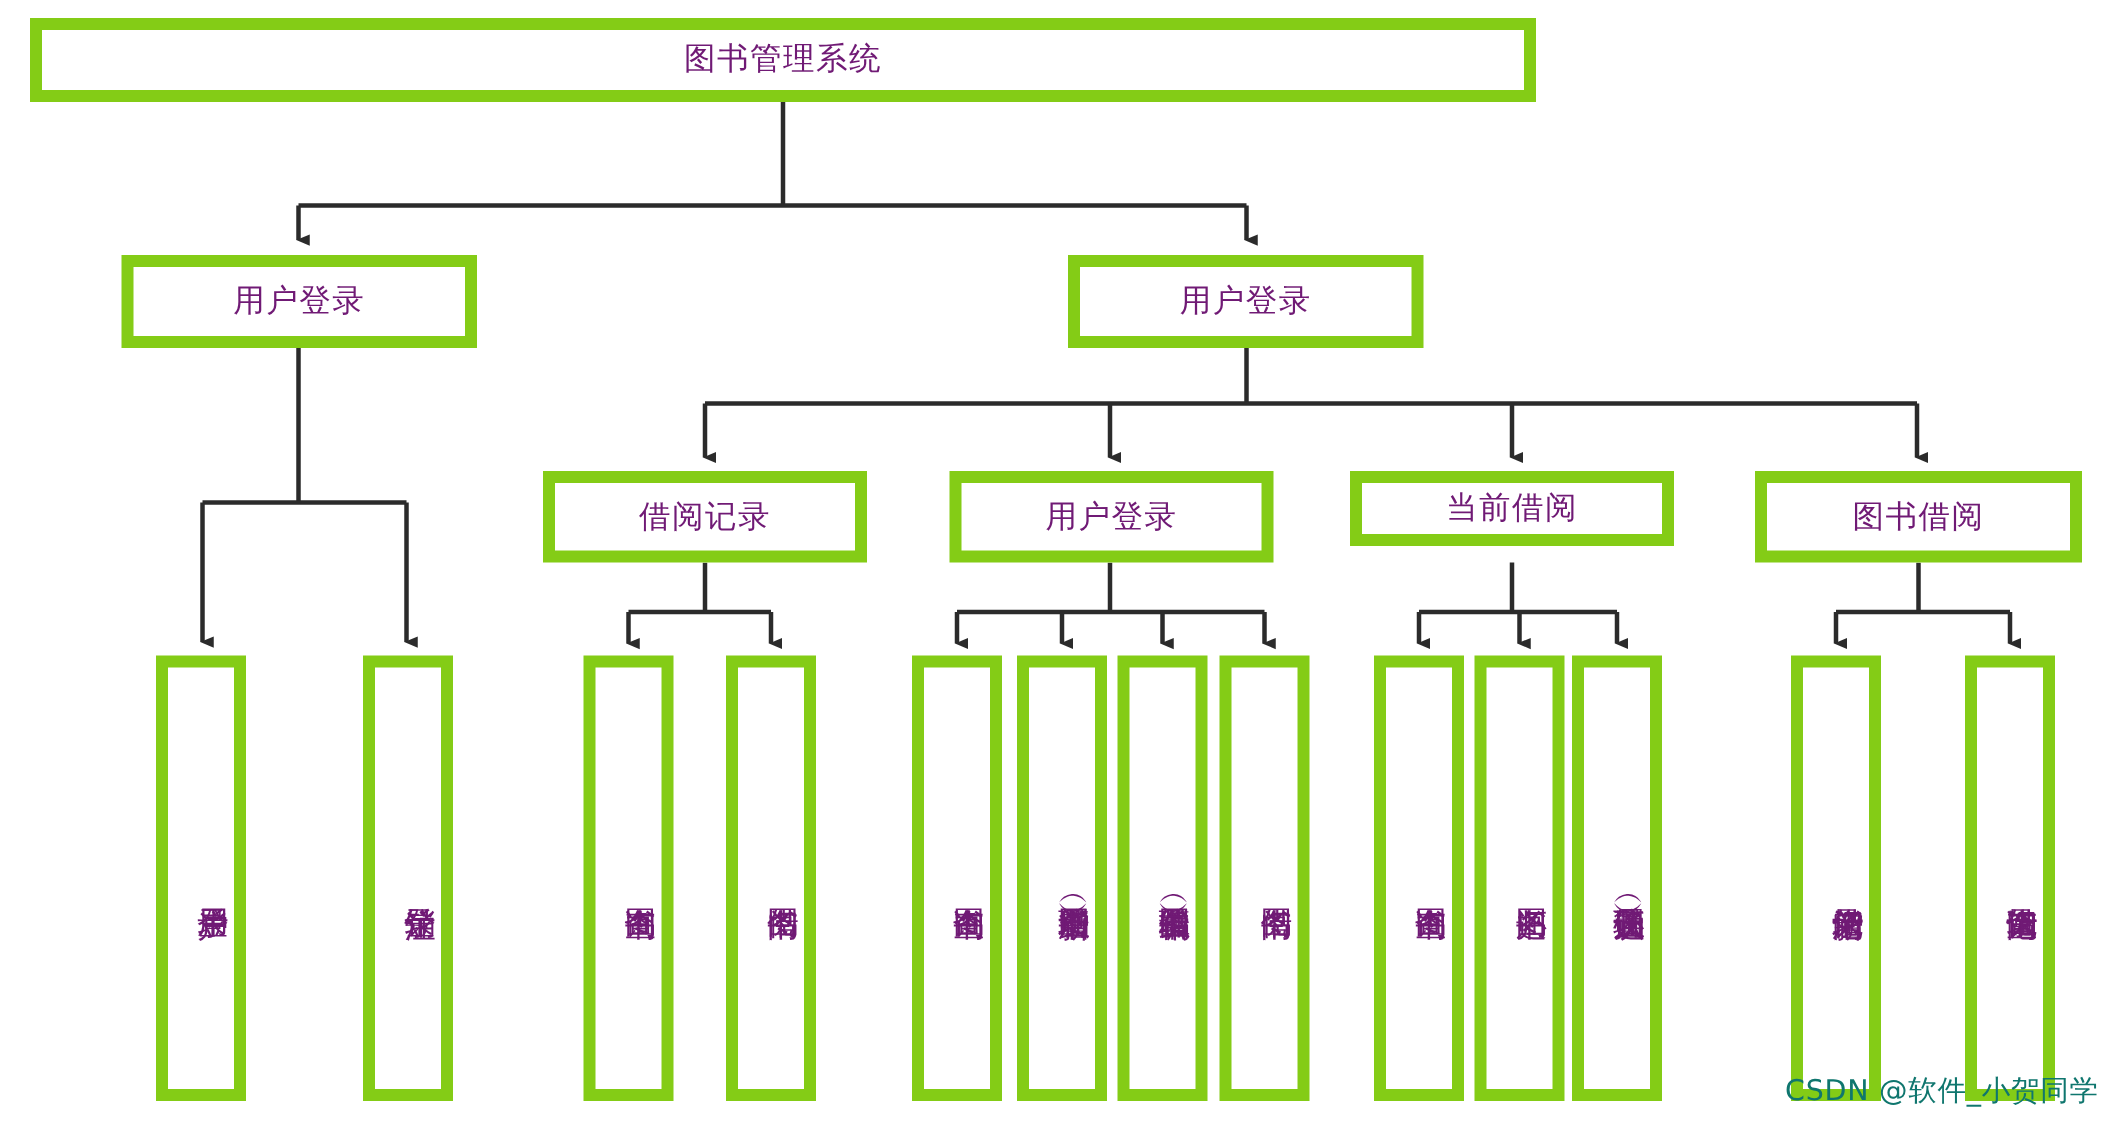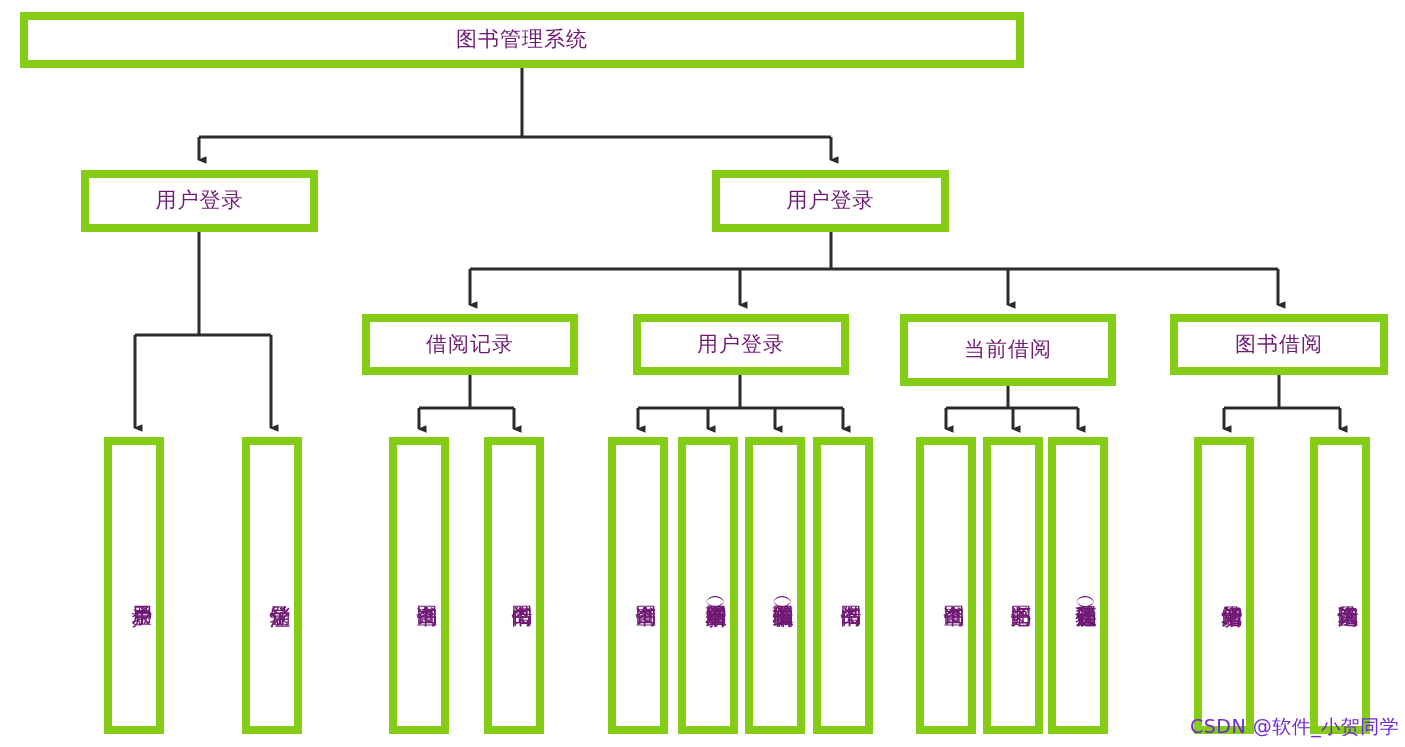--- a/index.html
+++ b/index.html
@@ -53,21 +53,21 @@
     white-space: nowrap;
   }
   .node.vert .vtext {
     writing-mode: vertical-rl;
     text-orientation: upright;
     display: block;
   }
   .watermark {
     position: absolute;
     font-size: 19px;
-    color: #6d28d9;
+    color: #0f766e;
     letter-spacing: 0.5px;
     white-space: nowrap;
     user-select: none;
   }
 </style>
 </head>
 <body>
 
 <div id="canvas">
 
@@ -131,21 +131,21 @@
   <div class="node horiz" style="left:712px; top:170px; width:237px; height:62px;">
     <span>用户登录</span>
   </div>
 
   <div class="node horiz" style="left:362px; top:314px; width:216px; height:61px;">
     <span>借阅记录</span>
   </div>
   <div class="node horiz" style="left:633px; top:314px; width:216px; height:61px;">
     <span>用户登录</span>
   </div>
-  <div class="node horiz" style="left:900px; top:314px; width:216px; height:72px;">
+  <div class="node horiz" style="left:900px; top:314px; width:216px; height:50px;">
     <span>当前借阅</span>
   </div>
   <div class="node horiz" style="left:1170px; top:314px; width:218px; height:61px;">
     <span>图书借阅</span>
   </div>
 
   <div class="node vert" style="left:104px; top:437px; width:60px; height:297px;">
     <span class="vtext">用户登录</span>
   </div>
   <div class="node vert" style="left:242px; top:437px; width:60px; height:297px;">

